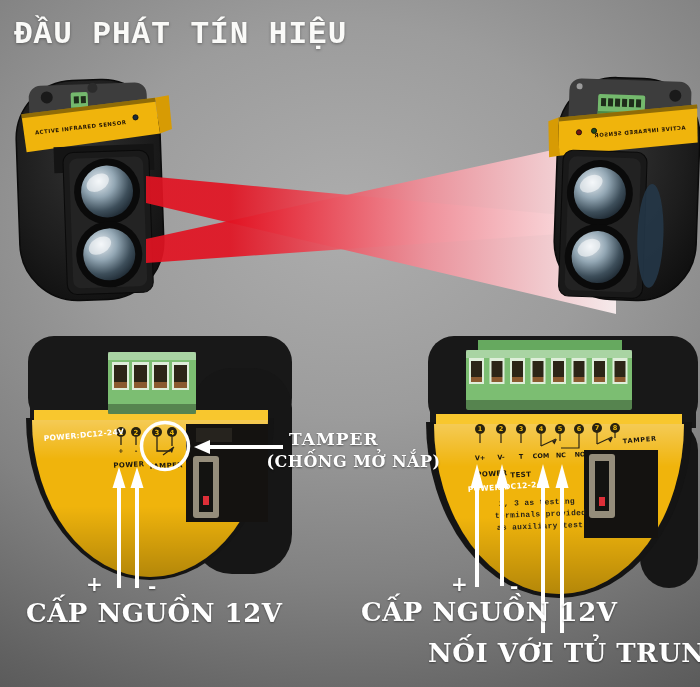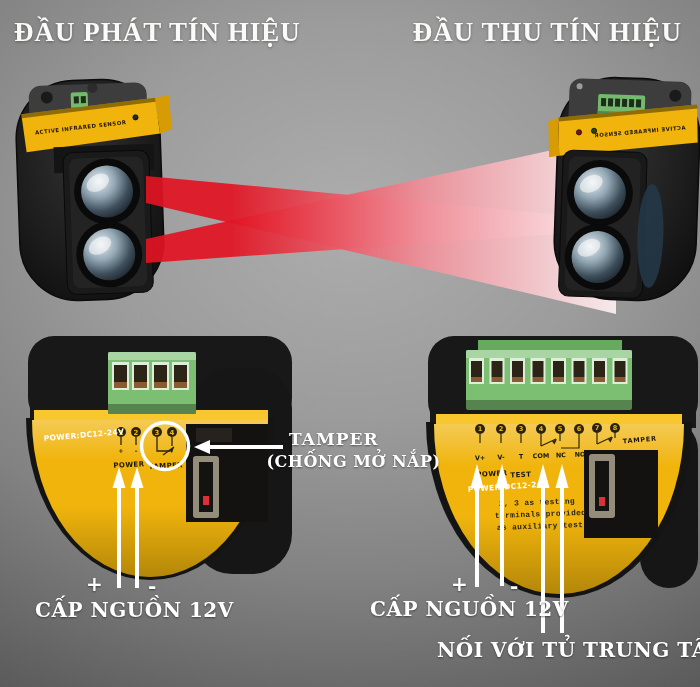--- a/index.html
+++ b/index.html
@@ -4,32 +4,32 @@
 <style>
   html,body{margin:0;padding:0;background:#777;}
   .scene{
     position:relative;width:700px;height:687px;overflow:hidden;
     background:radial-gradient(120% 95% at 50% 32%, #adadad 0%, #9c9c9c 30%, #828282 55%, #616161 78%, #454545 100%);
     font-family:"Liberation Sans",sans-serif;
   }
   .scene svg{position:absolute;left:0;top:0;}
   .label{position:absolute;white-space:nowrap;color:#f4f4f2;}
   .title{
-    font-family:Liberation Serif, serif;
-    font-weight:bold;font-size:27px;letter-spacing:1px;color:#fafaf8;
+    font-family:Liberation Mono, monospace;
+    font-weight:bold;font-size:31px;letter-spacing:1px;color:#fafaf8;
     text-shadow:0 1px 3px rgba(0,0,0,.35);
   }
   .annot{
     font-family:"DejaVu Serif","Liberation Serif",serif;
     font-weight:bold;color:#ffffff;
     text-shadow:0 1px 2px rgba(0,0,0,.45);
   }
   .callout-title{font-size:17px;letter-spacing:1px;}
   .callout-sub{font-size:16px;letter-spacing:.5px;}
-  .caption{font-size:20px;letter-spacing:.5px;margin-left:9px;}
+  .caption{font-size:26px;letter-spacing:.5px;}
   .sign{font-size:20px;}
   svg text{font-family:"DejaVu Sans","Liberation Sans",sans-serif;}
   svg text.band{font-size:5.4px;font-weight:bold;fill:#231505;letter-spacing:.5px;}
   svg text.num{font-size:7px;font-weight:bold;fill:#eeb90e;text-anchor:middle;}
   svg text.num8{font-size:6.6px;}
   svg text.pin{font-size:6.4px;font-weight:bold;fill:#181510;text-anchor:middle;}
   svg text.grp{font-size:7px;font-weight:bold;fill:#1a1710;text-anchor:middle;letter-spacing:.4px;}
   svg text.rating{font-size:7.6px;font-weight:bold;fill:#ffffff;letter-spacing:.3px;}
   svg text.note{font-family:"Liberation Mono","DejaVu Sans Mono",monospace;font-size:7.8px;font-weight:bold;fill:#282318;letter-spacing:.4px;}
   svg text.tiny{font-size:6.4px;font-weight:bold;fill:#181510;text-anchor:middle;}
@@ -318,21 +318,20 @@
     <polygon points="119,467 112.5,488 125.5,488"></polygon>
     <polygon points="137,467 130.5,488 143.5,488"></polygon>
     <polygon points="477,464 470.5,488 483.5,488"></polygon>
     <polygon points="502,464 495.5,488 508.5,488"></polygon>
     <polygon points="543,464 536.5,488 549.5,488"></polygon>
     <polygon points="562,464 555.5,488 568.5,488"></polygon>
   </g>
 </svg>
 
   <div class="label title" style="left:14px;top:17px;">ĐẦU PHÁT TÍN HIỆU</div>
-  <div class="label title" style="right:18px;top:17px;">ĐẦU THU TÍN HIỆU</div>
 
   <div class="label annot callout-title" style="left:289px;top:429px;">TAMPER</div>
   <div class="label annot callout-sub" style="left:266px;top:452px;width:175px;text-align:center;">(CHỐNG MỞ NẮP)</div>
 
   <div class="label annot sign" style="left:86px;top:572px;">+</div>
   <div class="label annot sign" style="left:148px;top:574px;">-</div>
   <div class="label annot caption" style="left:26px;top:598px;">CẤP NGUỒN 12V</div>
 
   <div class="label annot sign" style="left:451px;top:572px;">+</div>
   <div class="label annot sign" style="left:510px;top:574px;">-</div>

